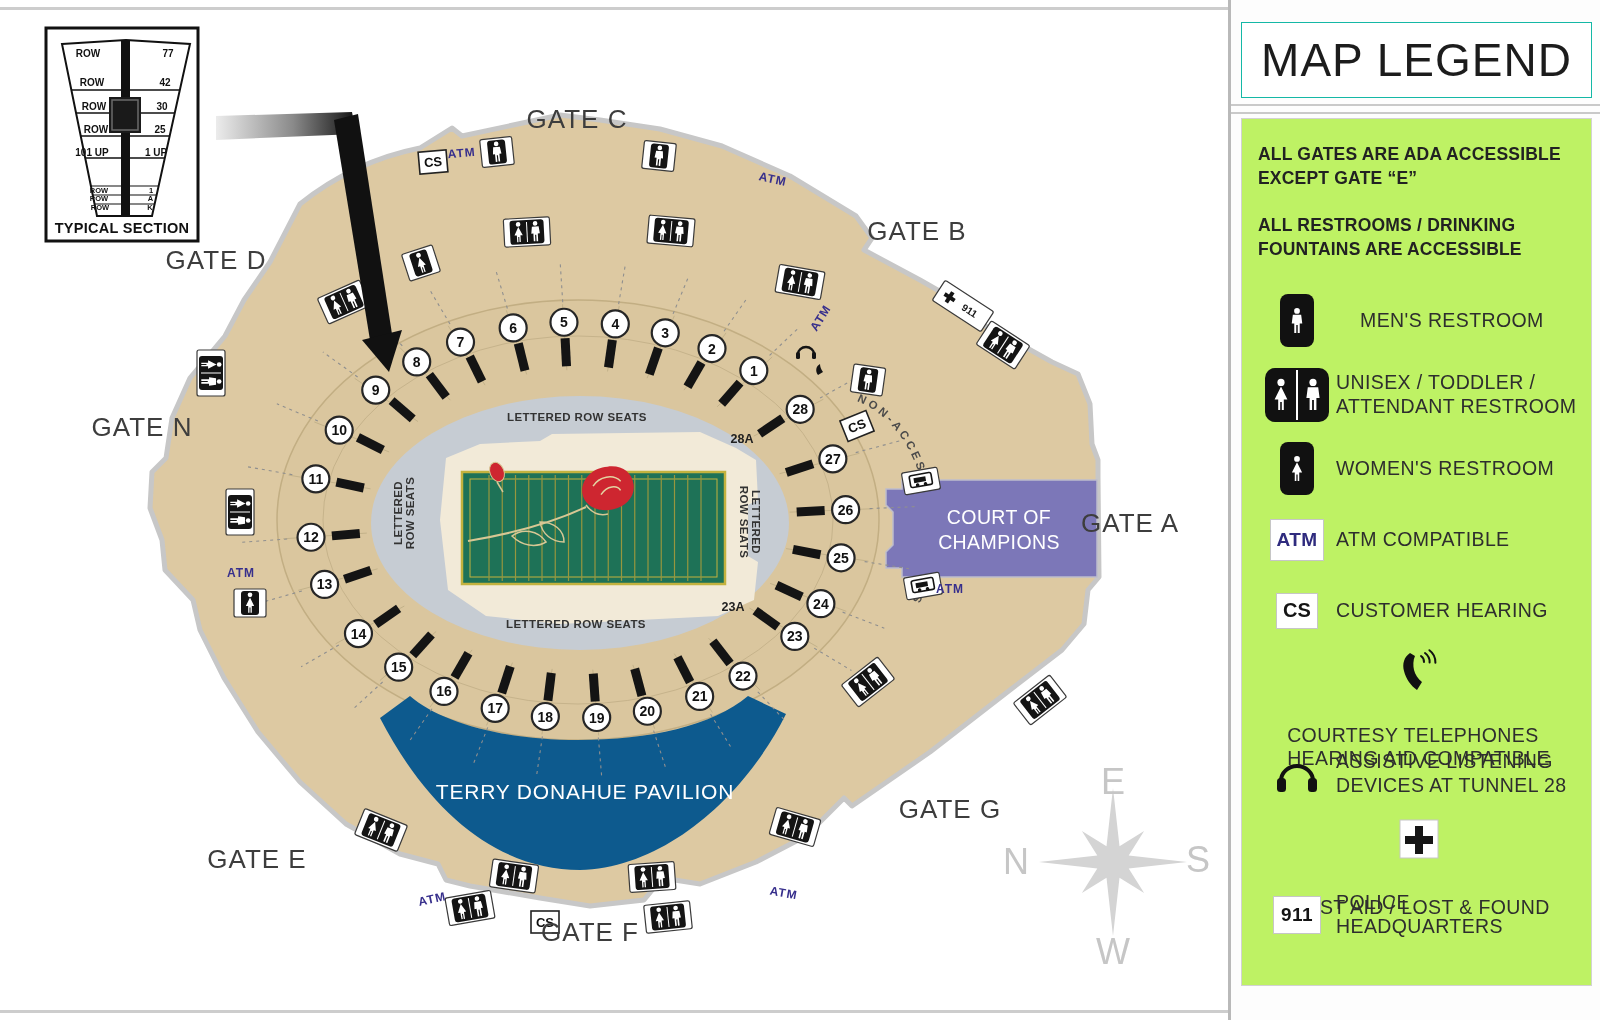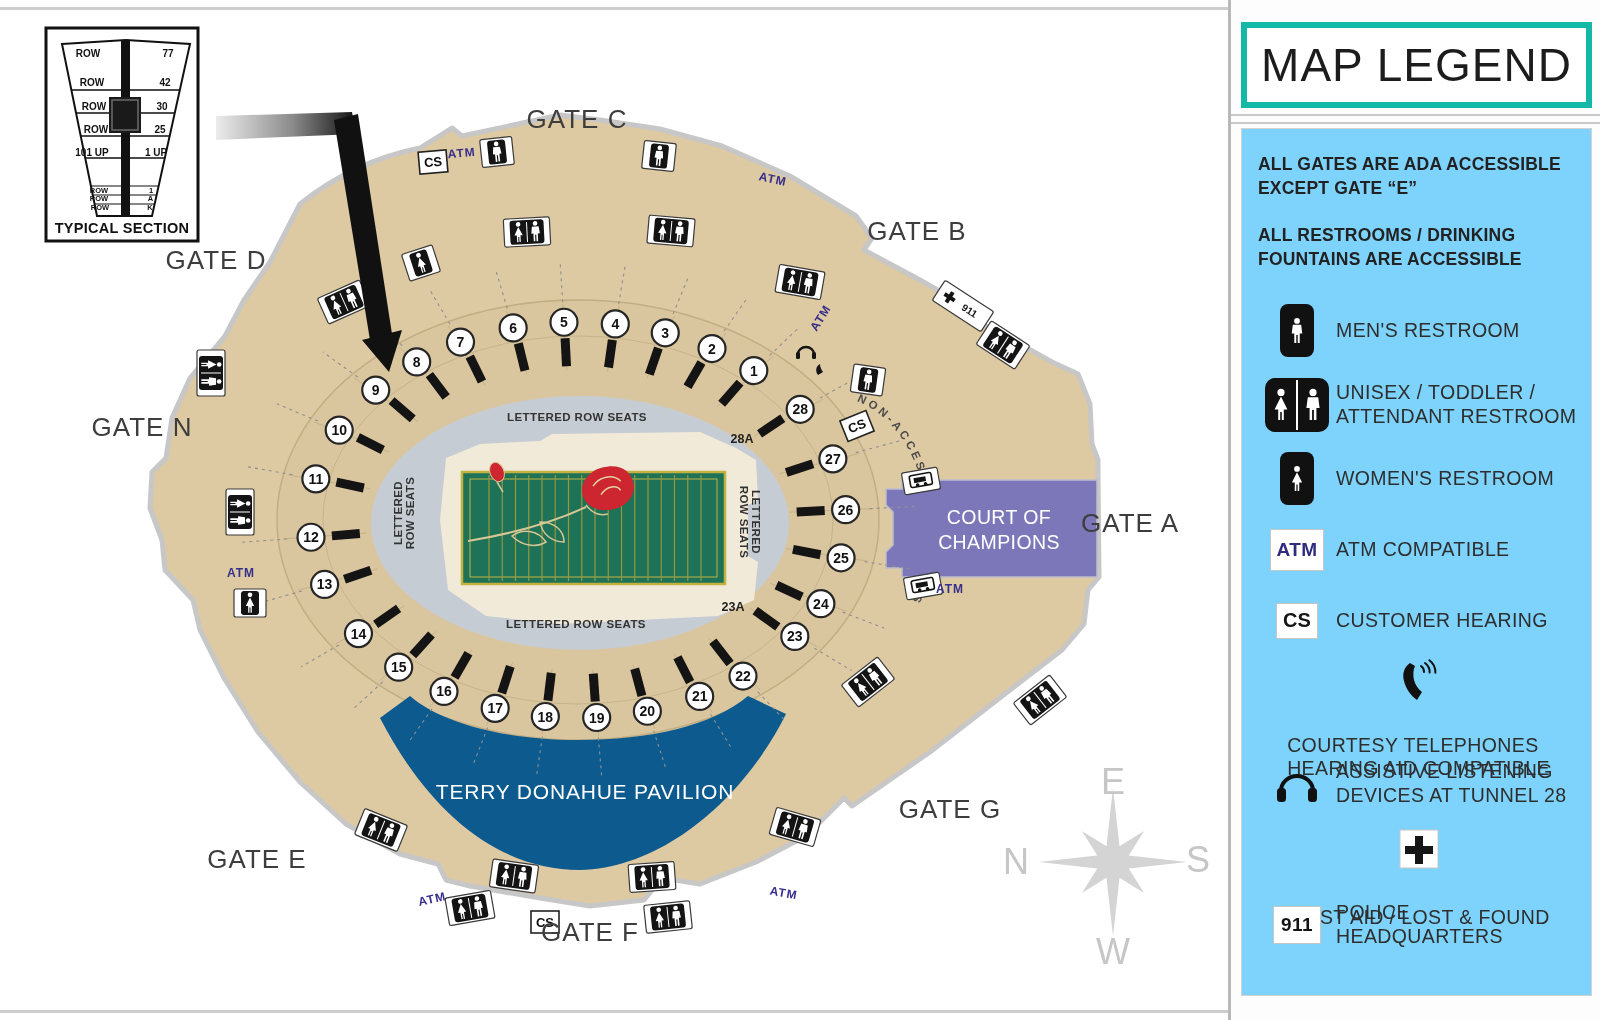--- a/index.html
+++ b/index.html
@@ -6,25 +6,25 @@
   body{width:1600px;height:1020px;position:relative;overflow:hidden;
        font-family:"Liberation Sans",sans-serif;color:#222;}
   .page-rule{position:absolute;left:0;width:100%;height:3px;background:#cdcdcd;}
   #rule-top{top:7px;} #rule-bottom{top:1010px;}
   #map-wrap{position:absolute;left:0;top:0;width:1228px;height:1020px;}
   #map-svg{display:block;}
 
   
   #legend{position:absolute;left:1228px;top:0;width:372px;height:1020px;
           border-left:3px solid #b9b9b9;background:#fdfdfd;box-sizing:border-box;}
-  .legend-title-box{margin:22px 8px 0 10px;border:6px solid #14b8a6;background:#fff;
+  .legend-title-box{margin:22px 8px 0 10px;border:1px solid #14b8a6;background:#fff;
           height:74px;display:flex;align-items:center;justify-content:center;}
   .legend-title{font-size:46px;letter-spacing:1px;color:#1c1c1c;}
   .legend-rule{margin:6px 0 0 0;height:6px;border-top:2px solid #c9c9c9;border-bottom:2px solid #c9c9c9;}
-  .legend-body{margin:4px 8px 0 10px;border:1px solid #d2d2d2;background:#7dd3fc;
+  .legend-body{margin:4px 8px 0 10px;border:1px solid #d2d2d2;background:#bef264;
           height:868px;box-sizing:border-box;padding:24px 12px 4px 16px;}
   .note{font-size:17.5px;font-weight:bold;line-height:1.35;color:#222;
         margin:0 0 24px 0;letter-spacing:.2px;}
   .item{display:flex;align-items:center;}
   .ic-wrap{width:78px;display:flex;justify-content:center;flex:0 0 78px;}
   .item .lbl{font-size:19.5px;color:#2e2e2e;letter-spacing:.4px;line-height:1.22;}
   .box-ic{border:1px solid #c6c6c6;background:#fff;display:flex;align-items:center;
           justify-content:center;box-sizing:border-box;}
   .atm-word{color:#2f2b7e;font-weight:bold;font-size:19px;letter-spacing:.5px;}
   .cs-word{color:#141414;font-weight:bold;font-size:20px;}
@@ -538,21 +538,21 @@
 
 <div id="legend">
   <div class="legend-title-box">
     <div class="legend-title">MAP LEGEND</div>
   </div>
   <div class="legend-rule"></div>
   <div class="legend-body">
     <p class="note">ALL GATES ARE ADA ACCESSIBLE EXCEPT GATE “E”</p>
     <p class="note">ALL RESTROOMS / DRINKING FOUNTAINS ARE ACCESSIBLE</p>
     <div id="legend-items">
-        <div class="item" style="height: 70px;">
+        <div class="item" style="height: 70px; gap: 24px;">
           <span class="ic-wrap">
             <svg width="40" height="58" viewBox="0 0 40 58">
               <rect x="3" y="2" width="34" height="53" rx="8" fill="#111"></rect>
               <use href="#sym-man" x="12" y="9" width="16" height="40" fill="#fff"></use>
             </svg>
           </span>
           <span class="lbl">MEN'S RESTROOM</span>
         </div>
         <div class="item" style="height: 78px;">
           <span class="ic-wrap">

